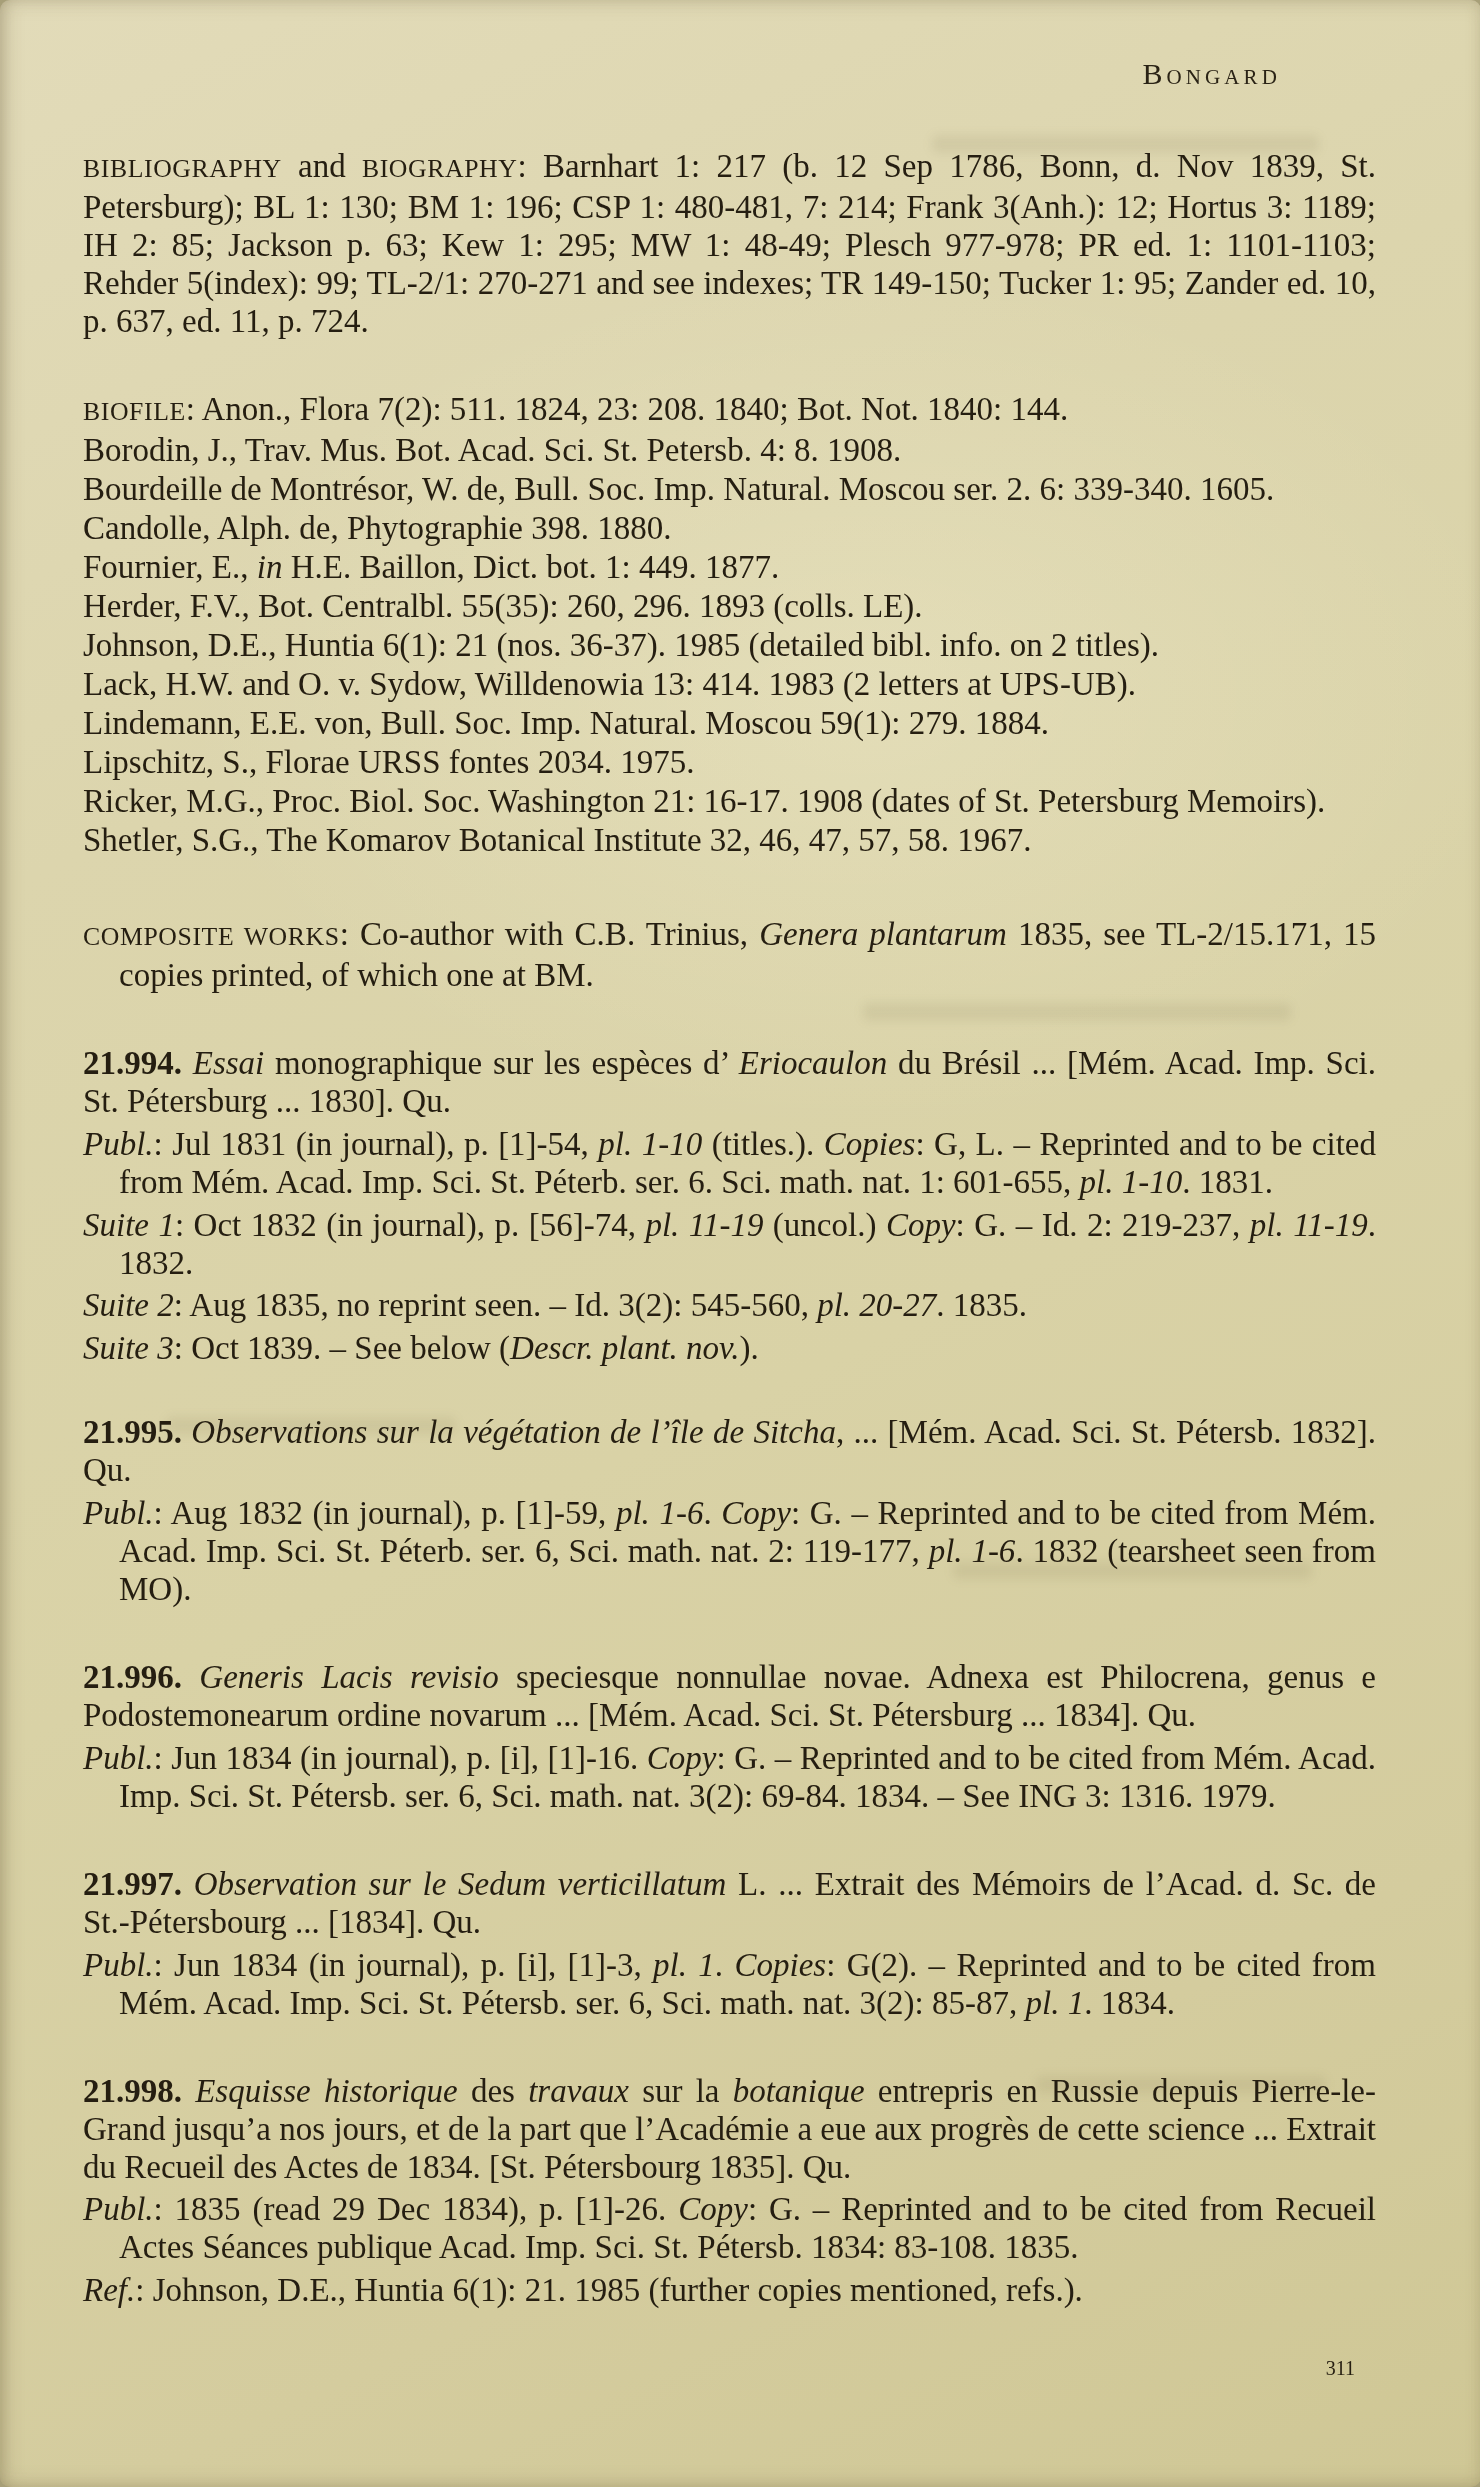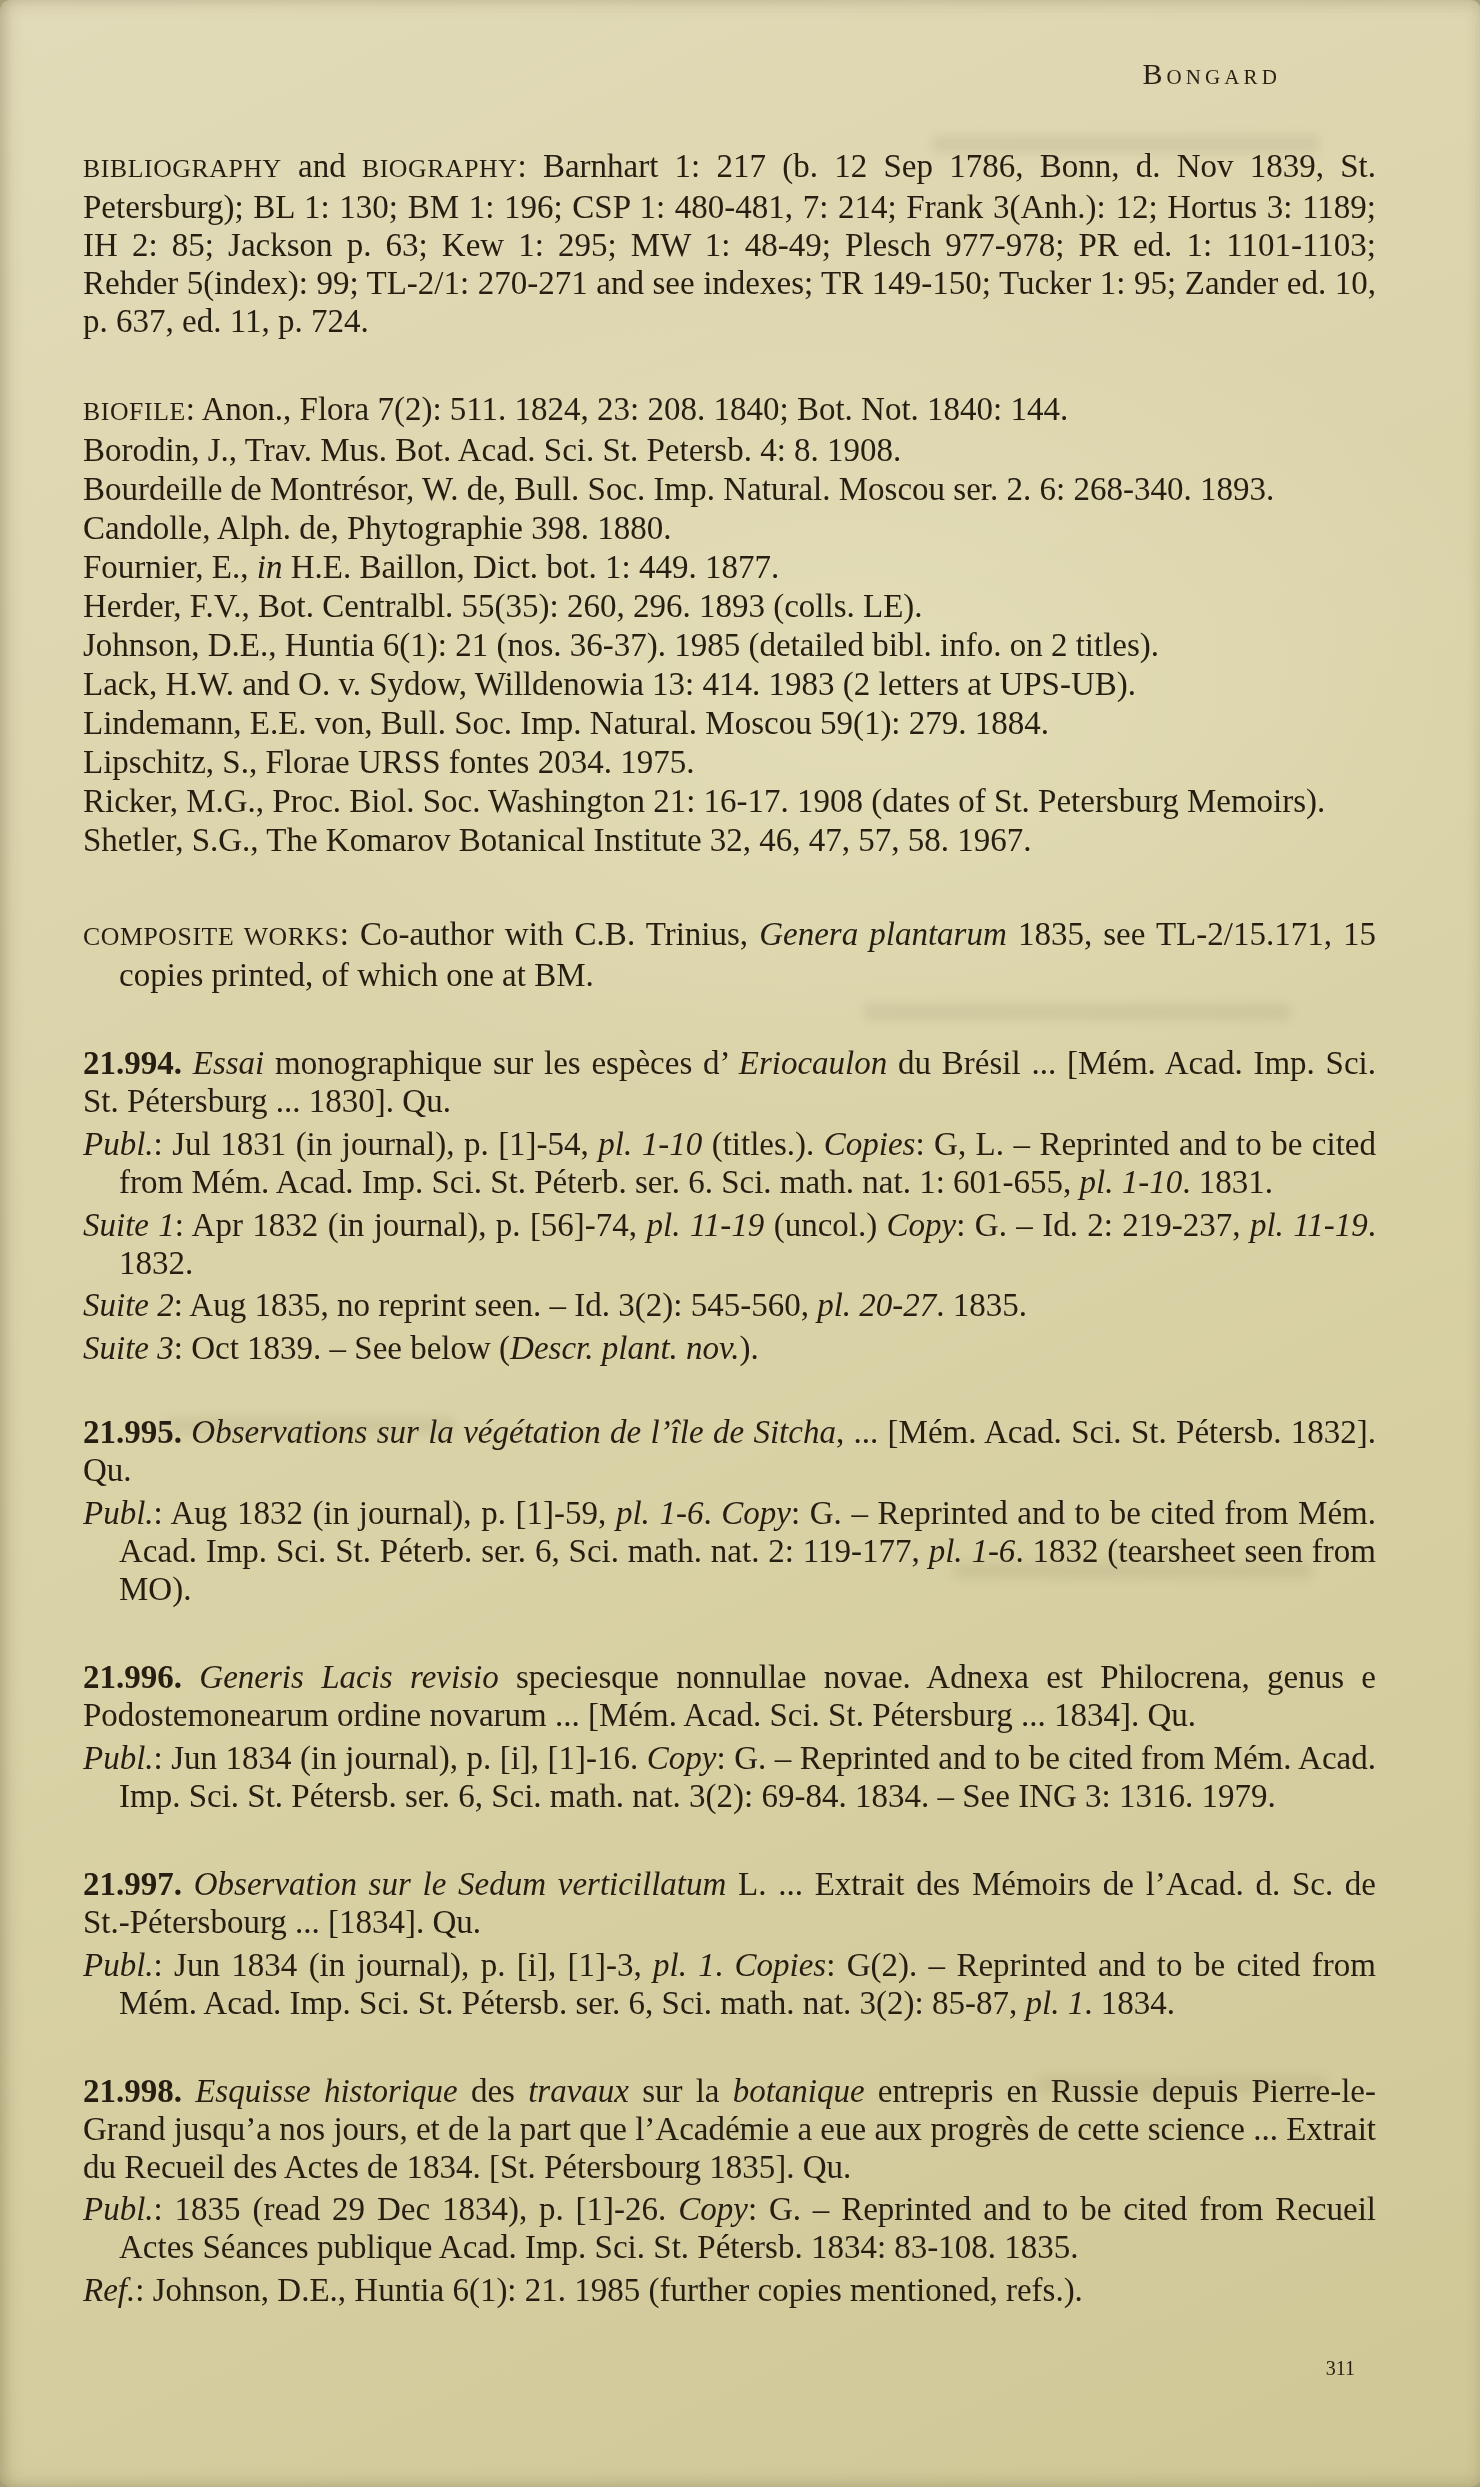--- a/index.html
+++ b/index.html
@@ -63,38 +63,38 @@
 
   <div class="running-head">Bongard</div>
 
   <main class="content">
 
     <p id="bib" class="para"><span class="sc">BIBLIOGRAPHY</span><span> and </span><span class="sc">BIOGRAPHY</span><span>: Barnhart 1: 217 (b. 12 Sep 1786, Bonn, d. Nov 1839, St. Petersburg); BL 1: 130; BM 1: 196; CSP 1: 480-481, 7: 214; Frank 3(Anh.): 12; Hortus 3: 1189; IH 2: 85; Jackson p. 63; Kew 1: 295; MW 1: 48-49; Plesch 977-978; PR ed. 1: 1101-1103; Rehder 5(index): 99; TL-2/1: 270-271 and see indexes; TR 149-150; Tucker 1: 95; Zander ed. 10, p. 637, ed. 11, p. 724.</span></p>
 
     <div id="biofile">
       <p class="para hang"><span class="sc">BIOFILE</span><span>: Anon., Flora 7(2): 511. 1824, 23: 208. 1840; Bot. Not. 1840: 144.</span></p>
       <p class="para hang"><span>Borodin, J., Trav. Mus. Bot. Acad. Sci. St. Petersb. 4: 8. 1908.</span></p>
-      <p class="para hang"><span>Bourdeille de Montrésor, W. de, Bull. Soc. Imp. Natural. Moscou ser. 2. 6: 268-340. 1893.</span></p>
+      <p class="para hang"><span>Bourdeille de Montrésor, W. de, Bull. Soc. Imp. Natural. Moscou ser. 2. 6: 339-340. 1605.</span></p>
       <p class="para hang"><span>Candolle, Alph. de, Phytographie 398. 1880.</span></p>
       <p class="para hang"><span>Fournier, E., </span><span class="i">in</span><span> H.E. Baillon, Dict. bot. 1: 449. 1877.</span></p>
       <p class="para hang"><span>Herder, F.V., Bot. Centralbl. 55(35): 260, 296. 1893 (colls. LE).</span></p>
       <p class="para hang"><span>Johnson, D.E., Huntia 6(1): 21 (nos. 36-37). 1985 (detailed bibl. info. on 2 titles).</span></p>
       <p class="para hang"><span>Lack, H.W. and O. v. Sydow, Willdenowia 13: 414. 1983 (2 letters at UPS-UB).</span></p>
       <p class="para hang"><span>Lindemann, E.E. von, Bull. Soc. Imp. Natural. Moscou 59(1): 279. 1884.</span></p>
       <p class="para hang"><span>Lipschitz, S., Florae URSS fontes 2034. 1975.</span></p>
       <p class="para hang"><span>Ricker, M.G., Proc. Biol. Soc. Washington 21: 16-17. 1908 (dates of St. Petersburg Memoirs).</span></p>
       <p class="para hang"><span>Shetler, S.G., The Komarov Botanical Institute 32, 46, 47, 57, 58. 1967.</span></p>
     </div>
 
     <p id="composite" class="para hang"><span class="sc">COMPOSITE WORKS</span><span>: Co-author with C.B. Trinius, </span><span class="i">Genera plantarum</span><span> 1835, see TL-2/15.171, 15 copies printed, of which one at BM.</span></p>
 
     <section id="e994" class="entry">
       <p class="para heading"><span class="b">21.994.</span><span> </span><span class="i">Essai</span><span> monographique sur les espèces d’ </span><span class="i">Eriocaulon</span><span> du Brésil ... [Mém. Acad. Imp. Sci. St. Pétersburg ... 1830]. Qu.</span></p>
       <p class="para hang"><span class="i">Publ.</span><span>: Jul 1831 (in journal), p. [1]-54, </span><span class="i">pl. 1-10</span><span> (titles.). </span><span class="i">Copies</span><span>: G, L. – Reprinted and to be cited from Mém. Acad. Imp. Sci. St. Péterb. ser. 6. Sci. math. nat. 1: 601-655, </span><span class="i">pl. 1-10</span><span>. 1831.</span></p>
-      <p class="para hang"><span class="i">Suite 1</span><span>: Apr 1832 (in journal), p. [56]-74, </span><span class="i">pl. 11-19</span><span> (uncol.) </span><span class="i">Copy</span><span>: G. – Id. 2: 219-237, </span><span class="i">pl. 11-19</span><span>. 1832.</span></p>
+      <p class="para hang"><span class="i">Suite 1</span><span>: Oct 1832 (in journal), p. [56]-74, </span><span class="i">pl. 11-19</span><span> (uncol.) </span><span class="i">Copy</span><span>: G. – Id. 2: 219-237, </span><span class="i">pl. 11-19</span><span>. 1832.</span></p>
       <p class="para hang"><span class="i">Suite 2</span><span>: Aug 1835, no reprint seen. – Id. 3(2): 545-560, </span><span class="i">pl. 20-27</span><span>. 1835.</span></p>
       <p class="para hang"><span class="i">Suite 3</span><span>: Oct 1839. – See below (</span><span class="i">Descr. plant. nov.</span><span>).</span></p>
     </section>
 
     <section id="e995" class="entry">
       <p class="para heading"><span class="b">21.995.</span><span> </span><span class="i">Observations sur la végétation de l’île de Sitcha</span><span>, ... [Mém. Acad. Sci. St. Pétersb. 1832]. Qu.</span></p>
       <p class="para hang"><span class="i">Publ.</span><span>: Aug 1832 (in journal), p. [1]-59, </span><span class="i">pl. 1-6</span><span>. </span><span class="i">Copy</span><span>: G. – Reprinted and to be cited from Mém. Acad. Imp. Sci. St. Péterb. ser. 6, Sci. math. nat. 2: 119-177, </span><span class="i">pl. 1-6</span><span>. 1832 (tearsheet seen from MO).</span></p>
     </section>
 
     <section id="e996" class="entry">

